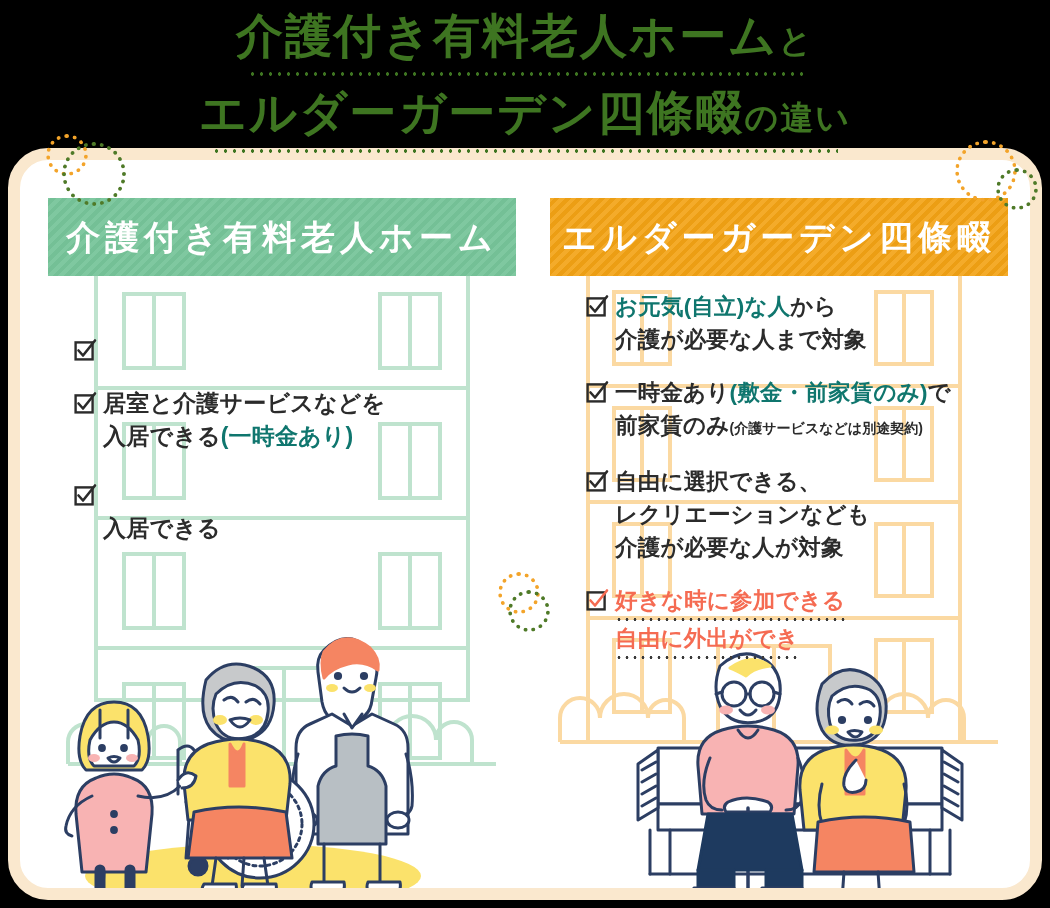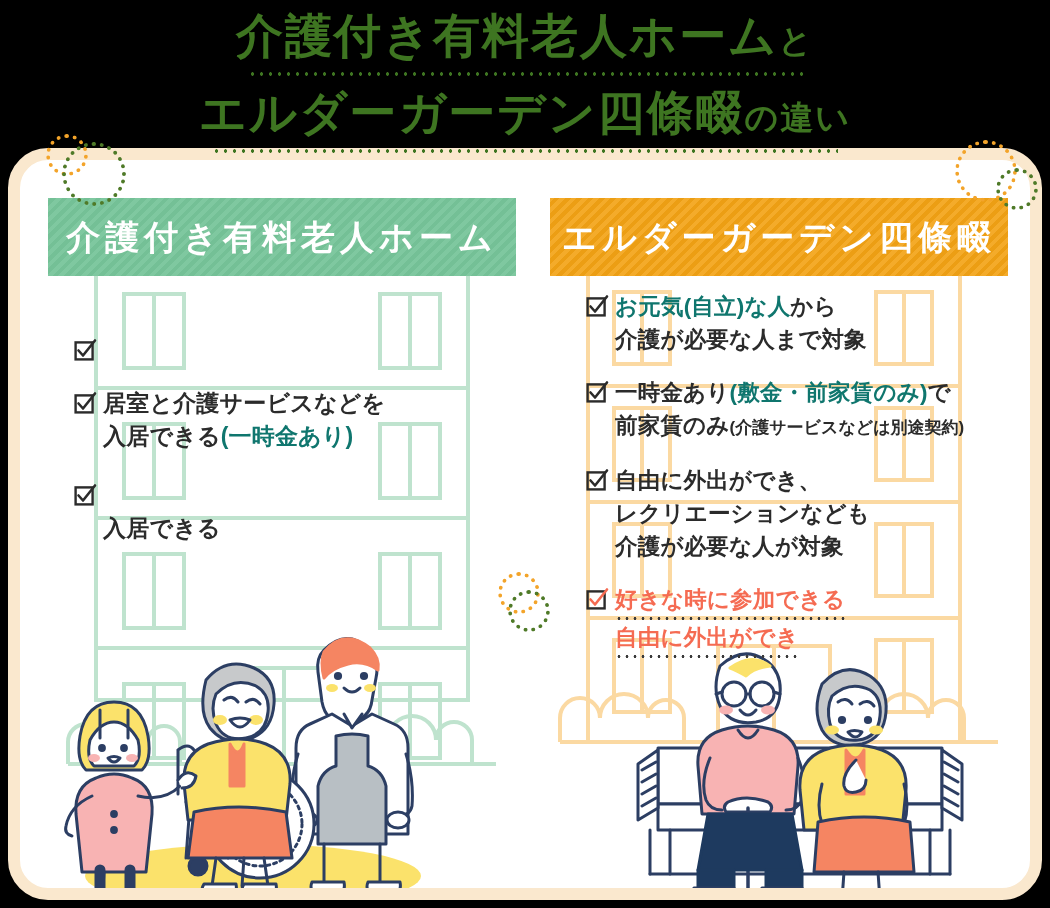--- a/index.html
+++ b/index.html
@@ -71,21 +71,21 @@
   .cbox{
     flex:0 0 auto;width:22px;height:22px;margin:5px 7px 0 0;position:relative;
   }
   .cbox svg{display:block;overflow:visible;}
   .itext{
     color:#2B2B2B;font-weight:700;font-size:22.5px;line-height:33px;
     letter-spacing:0.2px;
   }
   #col-left .itext{font-size:23px;}
   .red{color:#0f766e;}
-  .tiny{font-size:17px;font-weight:700;letter-spacing:0;}
+  .tiny{font-size:14px;font-weight:700;letter-spacing:0;}
   .allred{color:#F56B52;}
   .dotunder{
     background-image:radial-gradient(circle,#3a3a3a 1.3px, rgba(0,0,0,0) 1.6px);
     background-size:8px 3px;background-repeat:repeat-x;
     background-position:left bottom 1px;
     padding-bottom:5px;display:inline-block;
   }
 
   
   .art{position:absolute;left:0;top:0;width:468px;height:706px;z-index:5;}
@@ -298,21 +298,21 @@
           </span>
           <div class="itext"><span>一時金あり</span><span class="red">(敷金・前家賃のみ)</span><span>で</span><br><span>前家賃のみ</span><span class="tiny">(介護サービスなどは別途契約)</span></div>
         </div>
         <div class="item">
           <span class="cbox">
             <svg width="22" height="22" viewBox="0 0 22 22">
               <rect x="1.6" y="3.4" width="17" height="17" fill="none" stroke="#2B2B2B" stroke-width="2.4"></rect>
               <path d="M4.5 11.5 L9 16.5 L21 1.5" fill="none" stroke="#2B2B2B" stroke-width="2.6" stroke-linecap="round" stroke-linejoin="round"></path>
             </svg>
           </span>
-          <div class="itext"><span>自由に外出ができ、</span><br><span>レクリエーションなども</span><br><span>介護が必要な人が対象</span></div>
+          <div class="itext"><span>自由に選択できる、</span><br><span>レクリエーションなども</span><br><span>介護が必要な人が対象</span></div>
         </div>
         <div class="item">
           <span class="cbox">
             <svg width="22" height="22" viewBox="0 0 22 22">
               <rect x="1.6" y="3.4" width="17" height="17" fill="none" stroke="#2B2B2B" stroke-width="2.4"></rect>
               <path d="M4.5 11.5 L9 16.5 L21 1.5" fill="none" stroke="#F56B52" stroke-width="2.6" stroke-linecap="round" stroke-linejoin="round"></path>
             </svg>
           </span>
           <div class="itext"><span class="allred dotunder">好きな時に参加できる</span><br><span class="allred dotunder">自由に外出ができ</span></div>
         </div>

